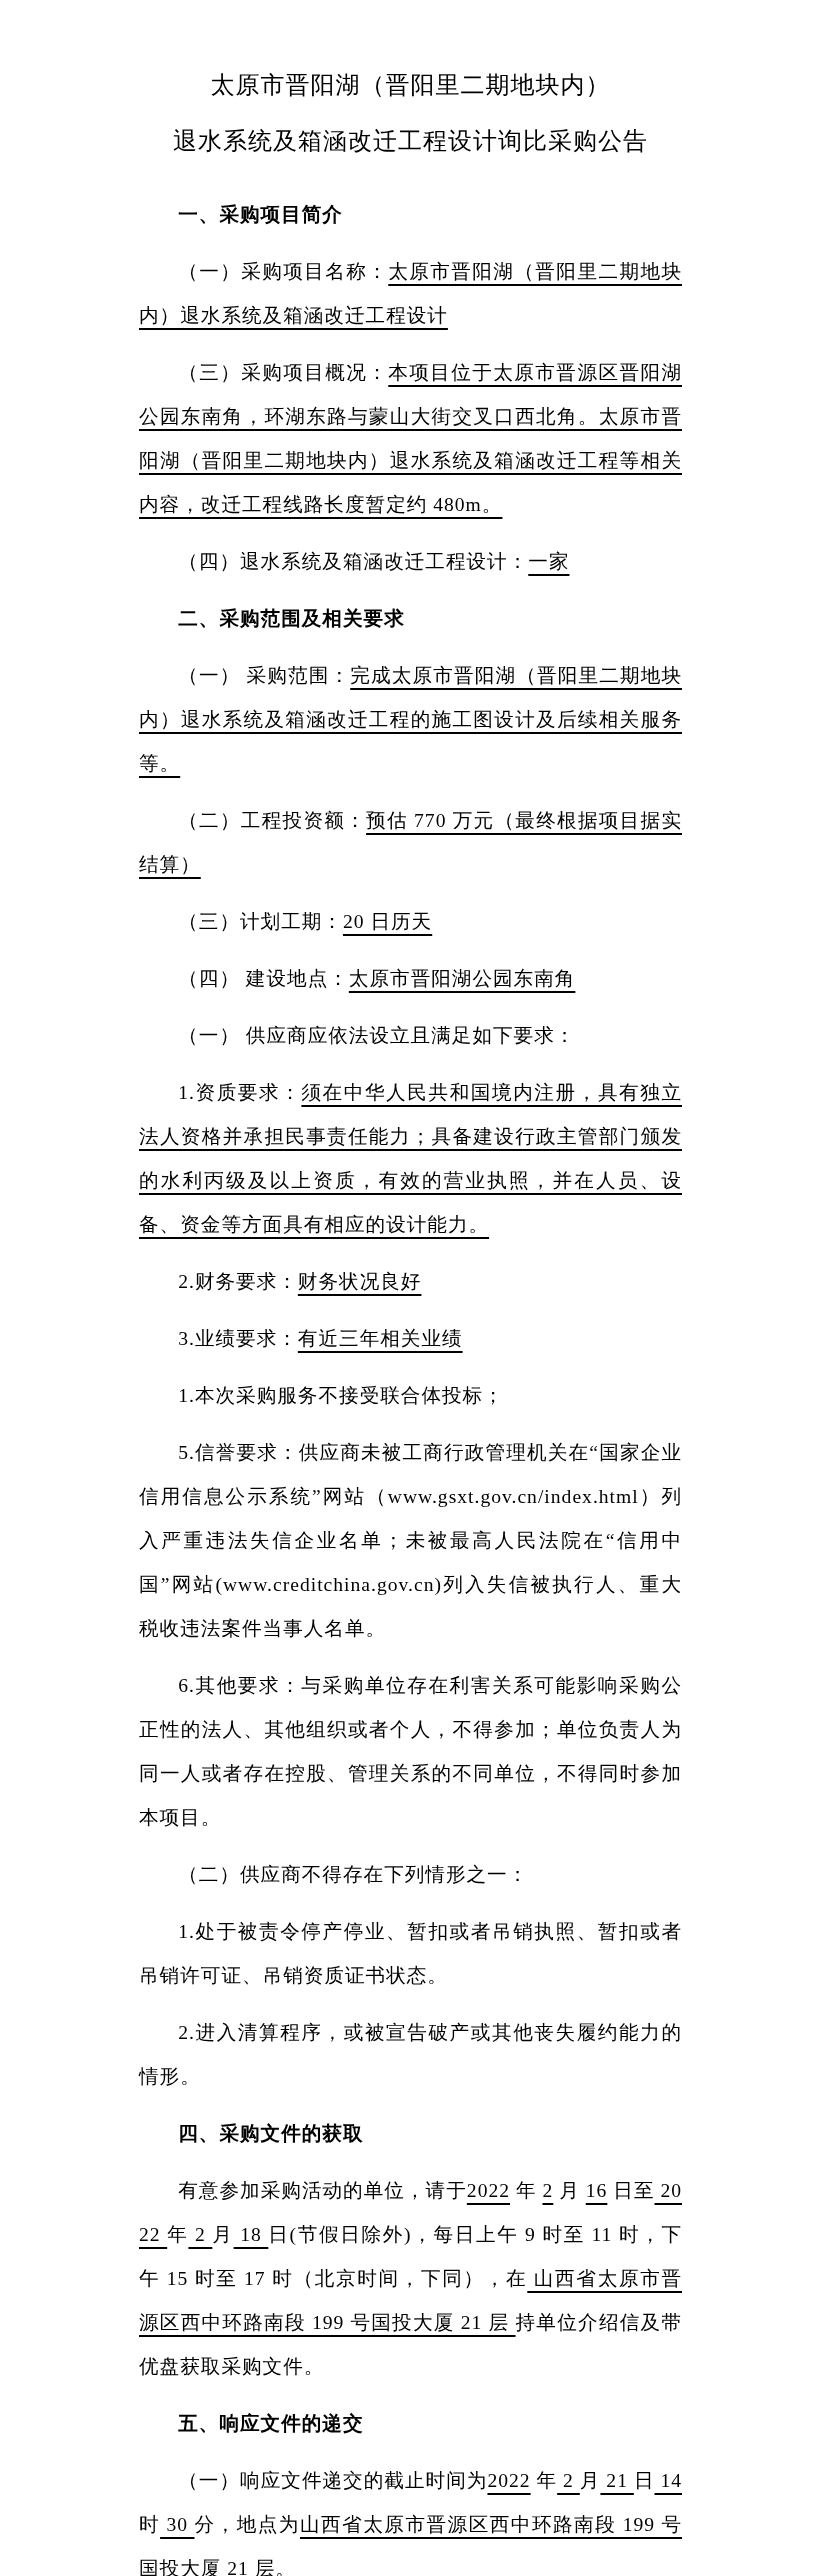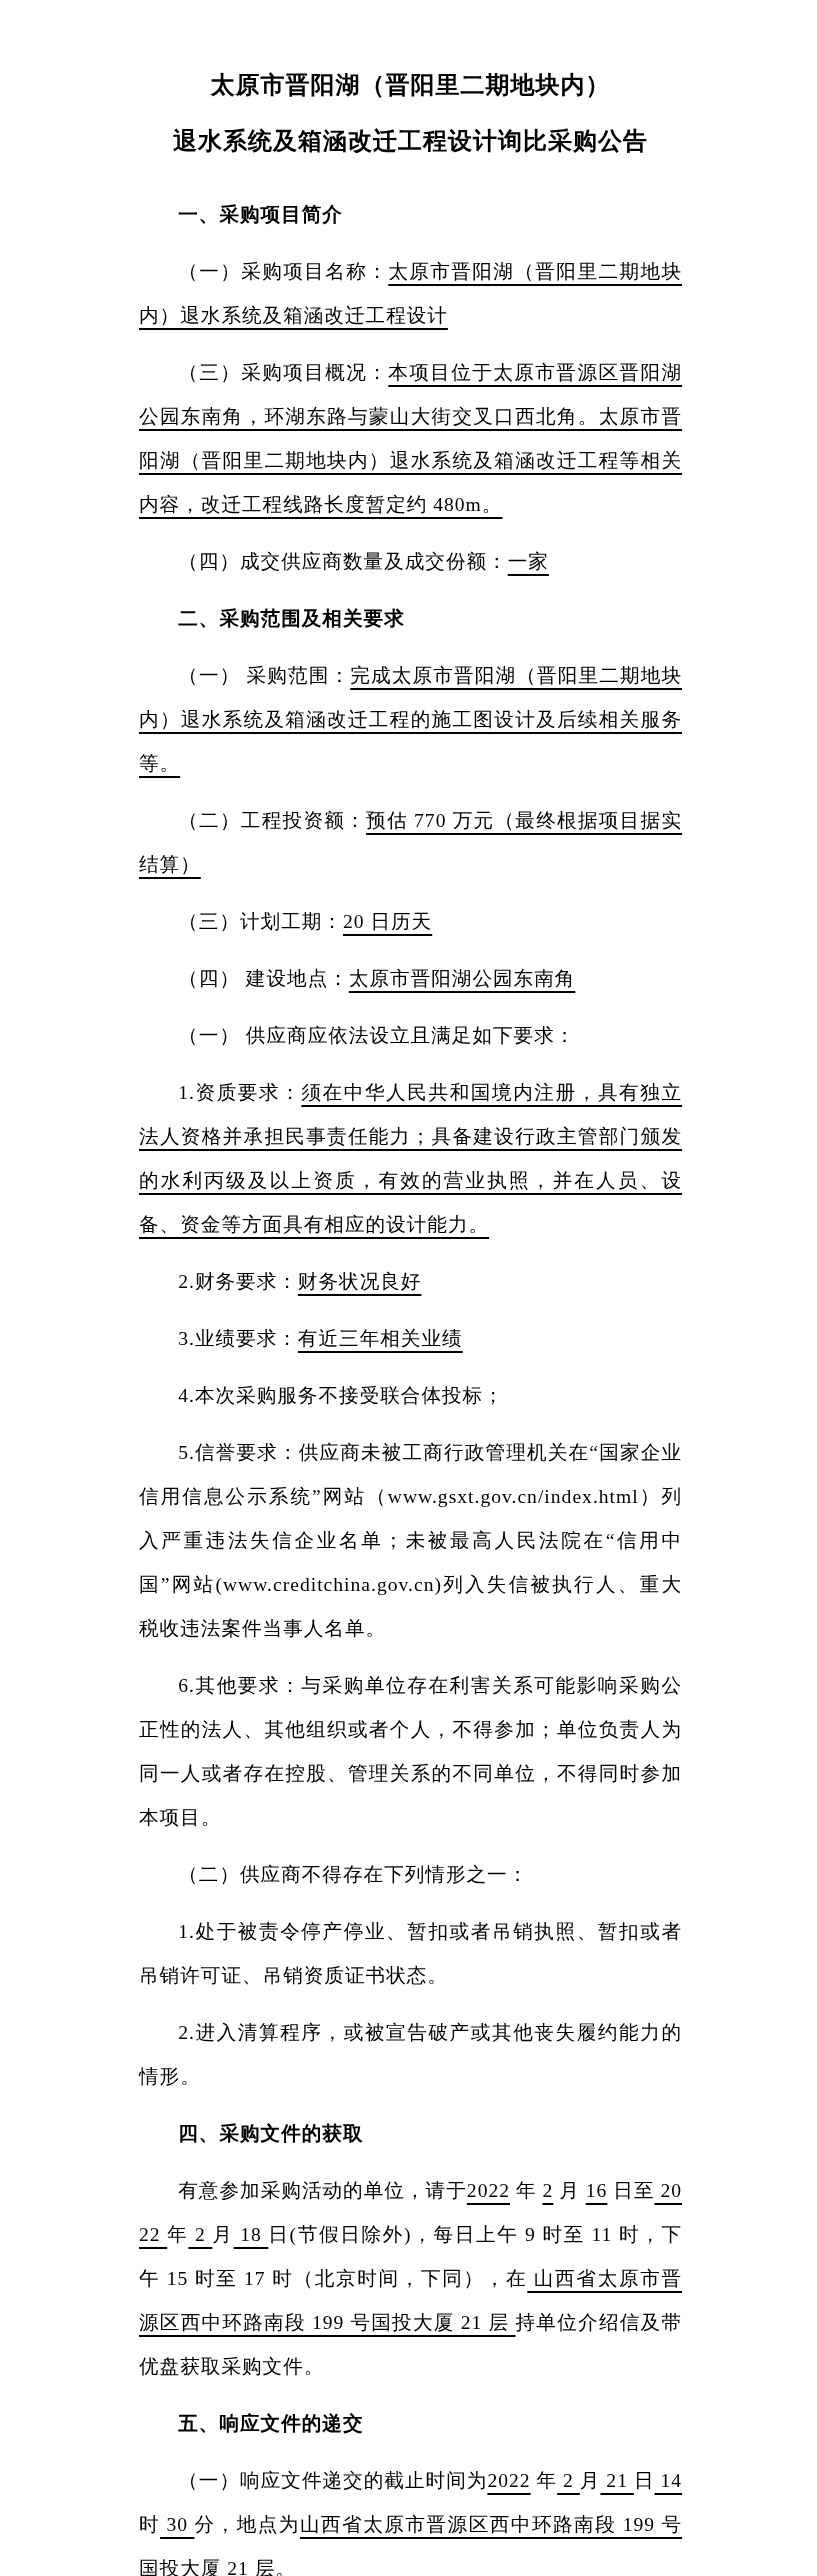--- a/index.html
+++ b/index.html
@@ -13,21 +13,21 @@
     box-sizing: border-box;
     background: #ffffff;
     color: #000000;
     padding: 57px 123px 62px 126px;
     font-family: "Liberation Serif", "DejaVu Serif", serif;
     font-size: 19.6px;
     line-height: 44px;
   }
   .doc-title {
     text-align: center;
-    font-weight: bold;
+    font-weight: normal;
     font-size: 24px;
     line-height: 56px;
     letter-spacing: 1px;
     text-indent: 0;
   }
   .doc-title-block {
     margin-bottom: 24px;
   }
   .para {
     margin: 13px;
@@ -53,31 +53,31 @@
 
 <div class="doc-page">
   <div class="doc-title-block">
     <div class="doc-title">太原市晋阳湖（晋阳里二期地块内）</div>
     <div class="doc-title">退水系统及箱涵改迁工程设计询比采购公告</div>
   </div>
   <div>
       <p class="para heading"><span class="run">一、采购项目简介</span></p>
       <p class="para"><span class="run">（一）采购项目名称：</span><span class="run underlined">太原市晋阳湖（晋阳里二期地块内）退水系统及箱涵改迁工程设计</span></p>
       <p class="para"><span class="run">（三）采购项目概况：</span><span class="run underlined">本项目位于太原市晋源区晋阳湖公园东南角，环湖东路与蒙山大街交叉口西北角。太原市晋阳湖（晋阳里二期地块内）退水系统及箱涵改迁工程等相关内容，改迁工程线路长度暂定约 480m。</span></p>
-      <p class="para"><span class="run">（四）成交供应商数量及成交份额：</span><span class="run underlined">一家</span></p>
+      <p class="para"><span class="run">（四）退水系统及箱涵改迁工程设计：</span><span class="run underlined">一家</span></p>
       <p class="para heading"><span class="run">二、采购范围及相关要求</span></p>
       <p class="para"><span class="run">（一） 采购范围：</span><span class="run underlined">完成太原市晋阳湖（晋阳里二期地块内）退水系统及箱涵改迁工程的施工图设计及后续相关服务等。</span></p>
       <p class="para"><span class="run">（二）工程投资额：</span><span class="run underlined">预估 770 万元（最终根据项目据实结算）</span></p>
       <p class="para"><span class="run">（三）计划工期：</span><span class="run underlined">20 日历天</span></p>
       <p class="para"><span class="run">（四） 建设地点：</span><span class="run underlined">太原市晋阳湖公园东南角</span></p>
       <p class="para"><span class="run">（一） 供应商应依法设立且满足如下要求：</span></p>
       <p class="para"><span class="run">1.资质要求：</span><span class="run underlined">须在中华人民共和国境内注册，具有独立法人资格并承担民事责任能力；具备建设行政主管部门颁发的水利丙级及以上资质，有效的营业执照，并在人员、设备、资金等方面具有相应的设计能力。</span></p>
       <p class="para"><span class="run">2.财务要求：</span><span class="run underlined">财务状况良好</span></p>
       <p class="para"><span class="run">3.业绩要求：</span><span class="run underlined">有近三年相关业绩</span></p>
-      <p class="para"><span class="run">4.本次采购服务不接受联合体投标；</span></p>
+      <p class="para"><span class="run">1.本次采购服务不接受联合体投标；</span></p>
       <p class="para"><span class="run">5.信誉要求：供应商未被工商行政管理机关在“国家企业信用信息公示系统”网站（www.gsxt.gov.cn/index.html）列入严重违法失信企业名单；未被最高人民法院在“信用中国”网站(www.creditchina.gov.cn)列入失信被执行人、重大税收违法案件当事人名单。</span></p>
       <p class="para"><span class="run">6.其他要求：与采购单位存在利害关系可能影响采购公正性的法人、其他组织或者个人，不得参加；单位负责人为同一人或者存在控股、管理关系的不同单位，不得同时参加本项目。</span></p>
       <p class="para"><span class="run">（二）供应商不得存在下列情形之一：</span></p>
       <p class="para"><span class="run">1.处于被责令停产停业、暂扣或者吊销执照、暂扣或者吊销许可证、吊销资质证书状态。</span></p>
       <p class="para"><span class="run">2.进入清算程序，或被宣告破产或其他丧失履约能力的情形。</span></p>
       <p class="para heading"><span class="run">四、采购文件的获取</span></p>
       <p class="para"><span class="run">有意参加采购活动的单位，请于</span><span class="run underlined">2022</span><span class="run"> 年 </span><span class="run underlined">2</span><span class="run"> 月 </span><span class="run underlined">16</span><span class="run"> 日至</span><span class="run underlined"> 2022 </span><span class="run"> 年</span><span class="run underlined"> 2 </span><span class="run">月</span><span class="run underlined"> 18 </span><span class="run">日(节假日除外)，每日上午 9 时至 11 时，下午 15 时至 17 时（北京时间，下同），在</span><span class="run underlined"> 山西省太原市晋源区西中环路南段 199 号国投大厦 21 层 </span><span class="run">持单位介绍信及带优盘获取采购文件。</span></p>
       <p class="para heading"><span class="run">五、响应文件的递交</span></p>
       <p class="para"><span class="run">（一）响应文件递交的截止时间为</span><span class="run underlined">2022</span><span class="run"> 年</span><span class="run underlined"> 2 </span><span class="run">月</span><span class="run underlined"> 21 </span><span class="run">日</span><span class="run underlined"> 14 </span><span class="run">时</span><span class="run underlined"> 30 </span><span class="run">分，地点为</span><span class="run underlined">山西省太原市晋源区西中环路南段 199 号国投大厦 21 层</span><span class="run">。</span></p>
       <p class="para"><span class="run">（二） 逾期送达的、未送达指定地点的或未密封的响应文件，采购单位将拒绝接收。</span></p>

